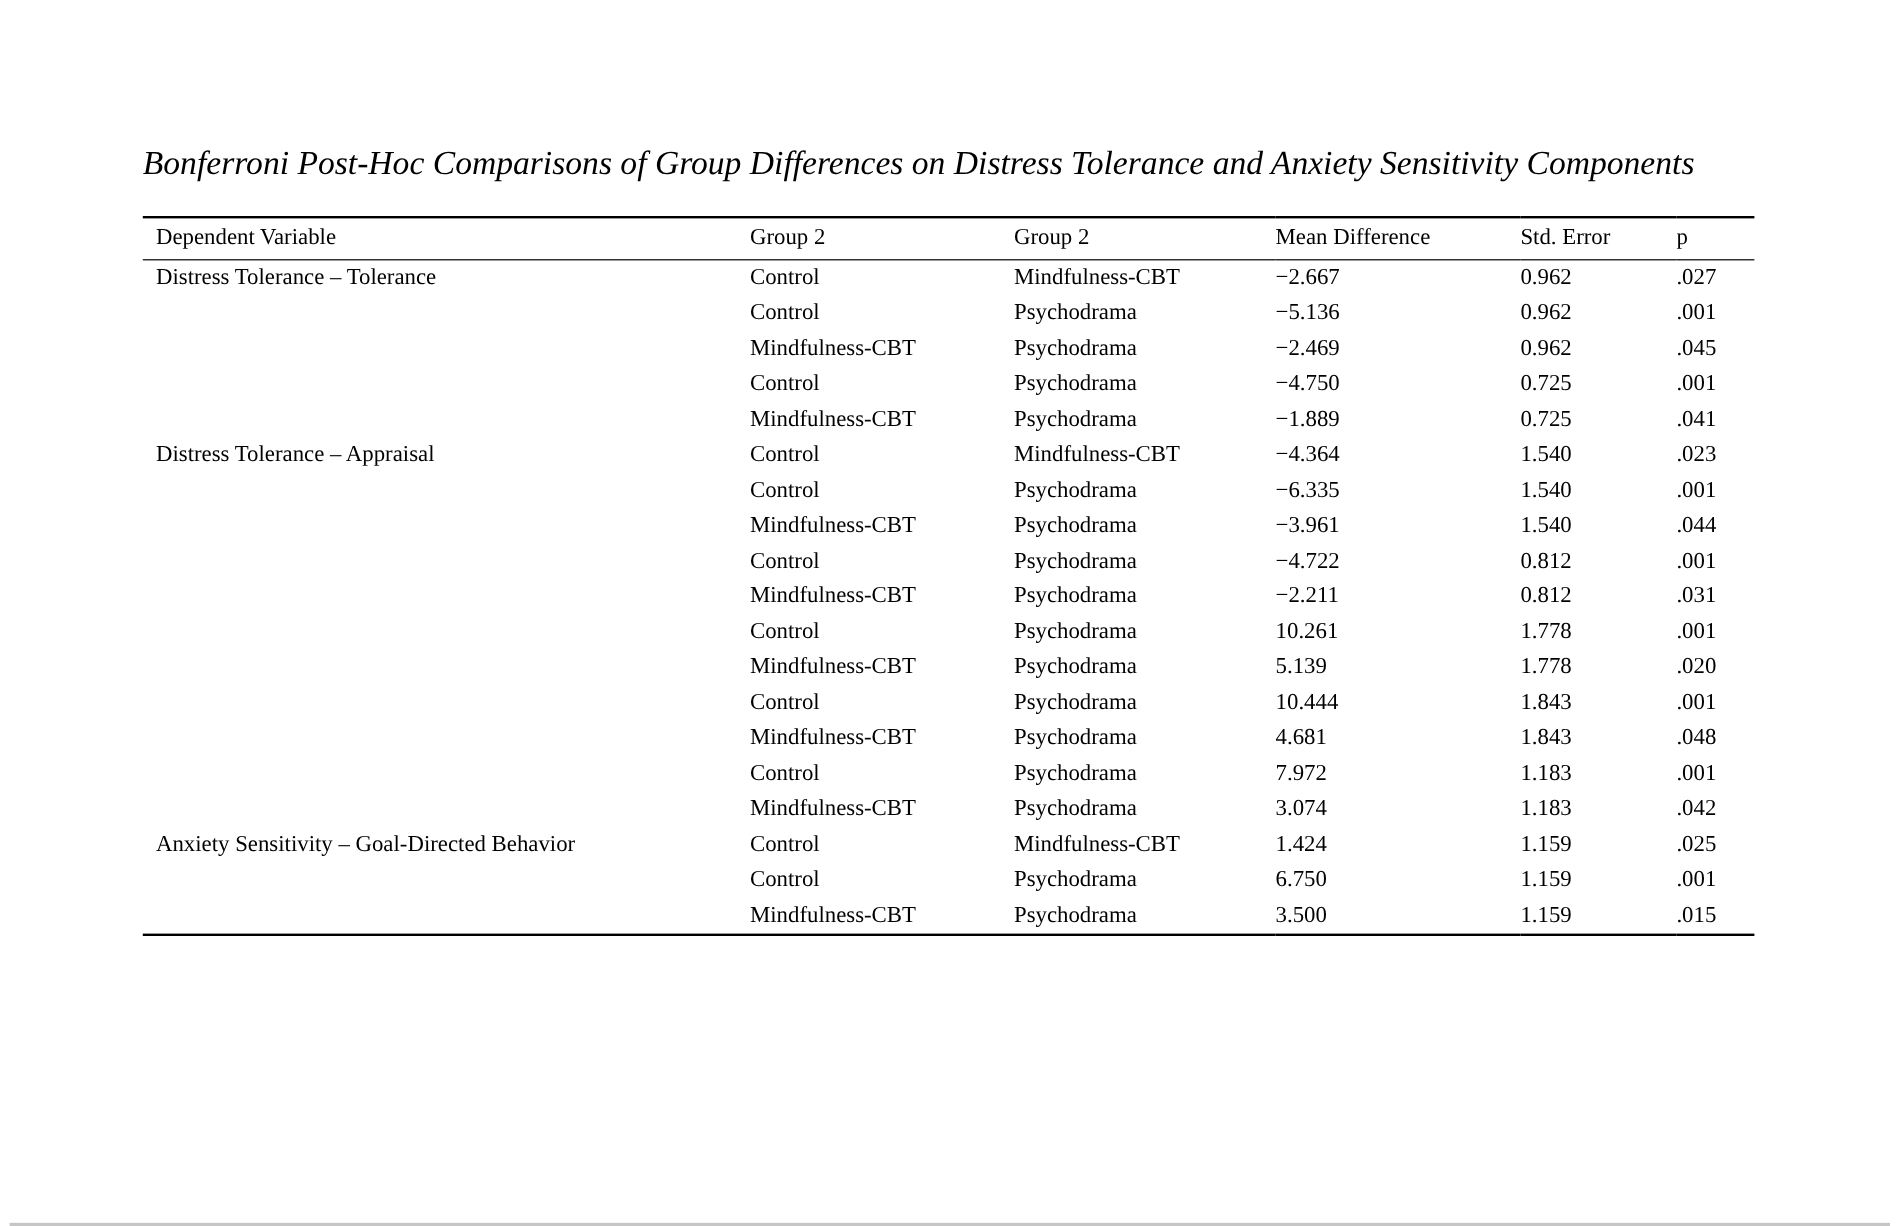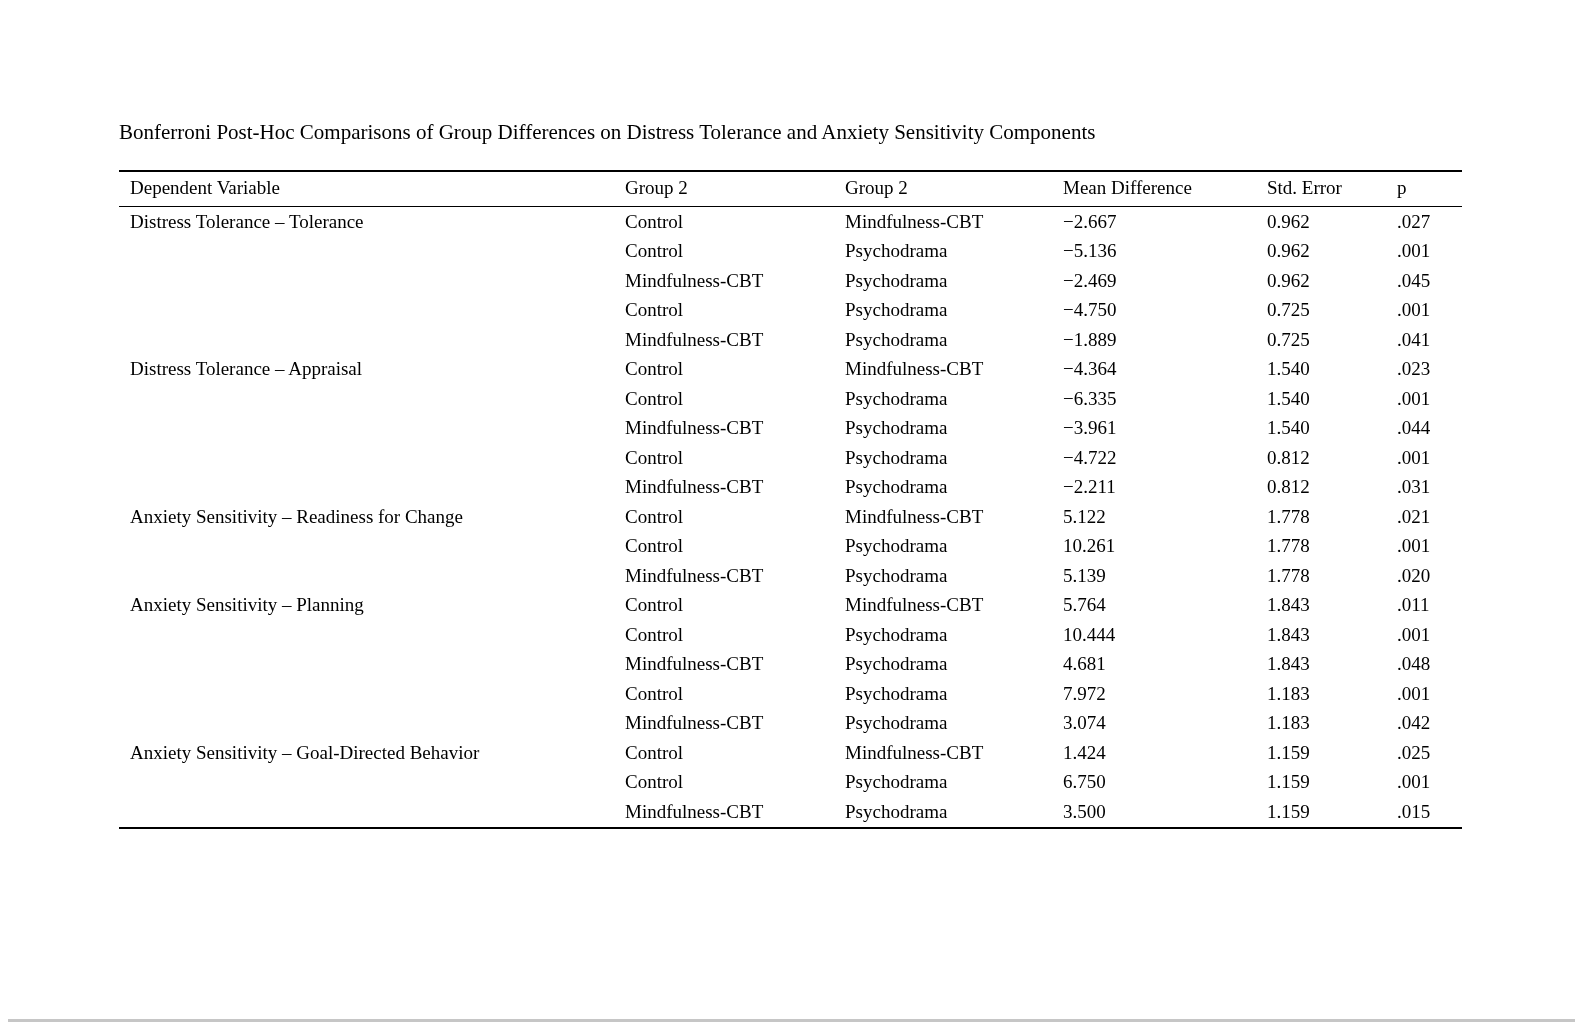--- a/index.html
+++ b/index.html
@@ -17,28 +17,29 @@
   }
   .page {
     position: absolute;
     inset: 0;
     background: #ffffff;
   }
   .table-title {
     position: absolute;
     left: 119px;
     top: 120px;
-    font-size: 21px;
+    font-style: italic;
+    font-size: 28px;
     line-height: 1.2;
     white-space: nowrap;
   }
   table.apa-table {
     position: absolute;
     left: 119px;
-    top: 170px;
+    top: 180px;
     width: 1343px;
     border-collapse: collapse;
     table-layout: fixed;
     font-size: 19px;
   }
   table.apa-table th {
     font-weight: normal;
     text-align: left;
     vertical-align: bottom;
     padding: 5px 0 7px 0;
@@ -171,52 +172,36 @@
     </tr>
         <tr>
       <td class="col-dv"></td>
       <td>Mindfulness-CBT</td>
       <td>Psychodrama</td>
       <td>−2.211</td>
       <td>0.812</td>
       <td>.031</td>
     </tr>
         <tr>
-      <td class="col-dv">Anxiety Sensitivity – Readiness for Change</td>
-      <td>Control</td>
-      <td>Mindfulness-CBT</td>
-      <td>5.122</td>
-      <td>1.778</td>
-      <td>.021</td>
-    </tr>
-        <tr>
       <td class="col-dv"></td>
       <td>Control</td>
       <td>Psychodrama</td>
       <td>10.261</td>
       <td>1.778</td>
       <td>.001</td>
     </tr>
         <tr>
       <td class="col-dv"></td>
       <td>Mindfulness-CBT</td>
       <td>Psychodrama</td>
       <td>5.139</td>
       <td>1.778</td>
       <td>.020</td>
     </tr>
         <tr>
-      <td class="col-dv">Anxiety Sensitivity – Planning</td>
-      <td>Control</td>
-      <td>Mindfulness-CBT</td>
-      <td>5.764</td>
-      <td>1.843</td>
-      <td>.011</td>
-    </tr>
-        <tr>
       <td class="col-dv"></td>
       <td>Control</td>
       <td>Psychodrama</td>
       <td>10.444</td>
       <td>1.843</td>
       <td>.001</td>
     </tr>
         <tr>
       <td class="col-dv"></td>
       <td>Mindfulness-CBT</td>

